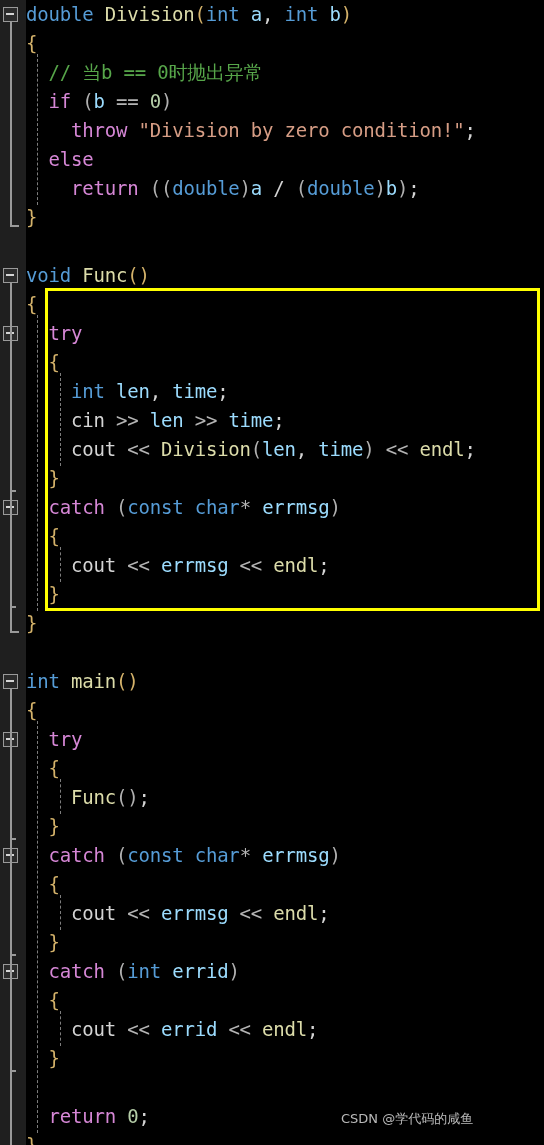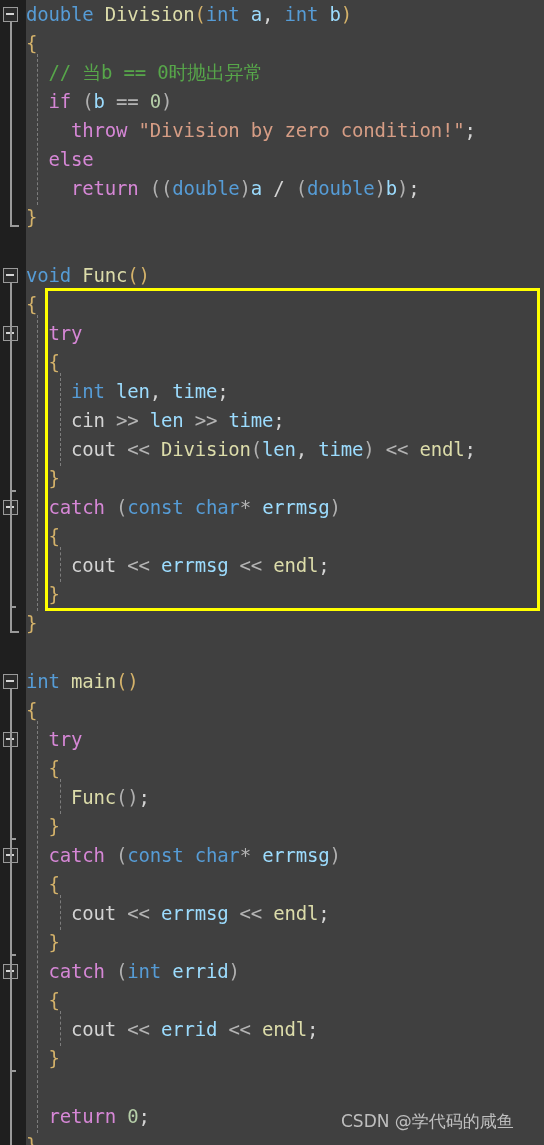--- a/index.html
+++ b/index.html
@@ -11,21 +11,21 @@
     width: 544px;
     height: 1145px;
     overflow: hidden;
     font-family: "DejaVu Sans Mono", "Liberation Mono", monospace;
   }
 
   #editor {
     position: relative;
     width: 544px;
     height: 1145px;
-    background: #404040;
+    background: #000000;
   }
 
   
   .gutter {
     position: absolute;
     left: 0;
     top: 0;
     width: 26px;
     height: 100%;
     background: #1f1f1f;
@@ -119,21 +119,21 @@
     position: absolute;
     border: 3px solid #ffff00;
     box-sizing: border-box;
     pointer-events: none;
   }
 
   
   .watermark {
     position: absolute;
     color: #c9c9c9;
-    font-size: 17px;
+    font-size: 13px;
     font-family: "DejaVu Sans", "Liberation Sans", sans-serif;
     opacity: 0.92;
     white-space: pre;
   }
 </style>
 </head>
 <body>
 
 <div id="editor">
 

